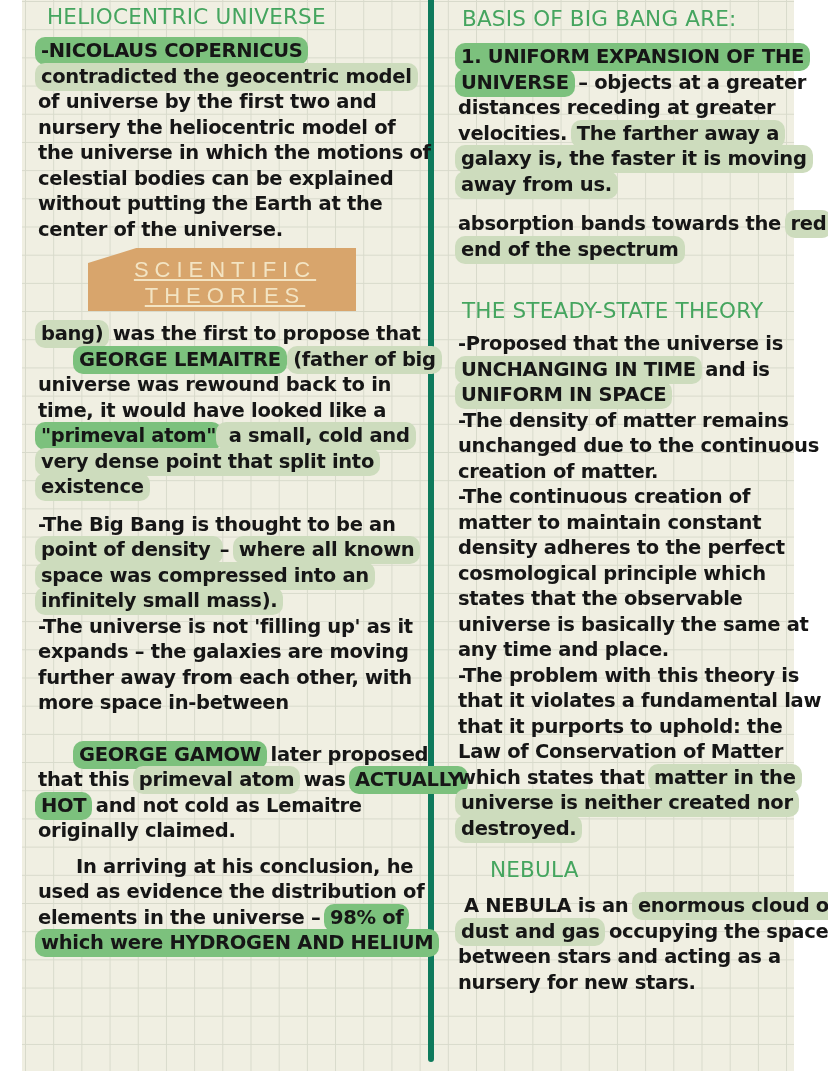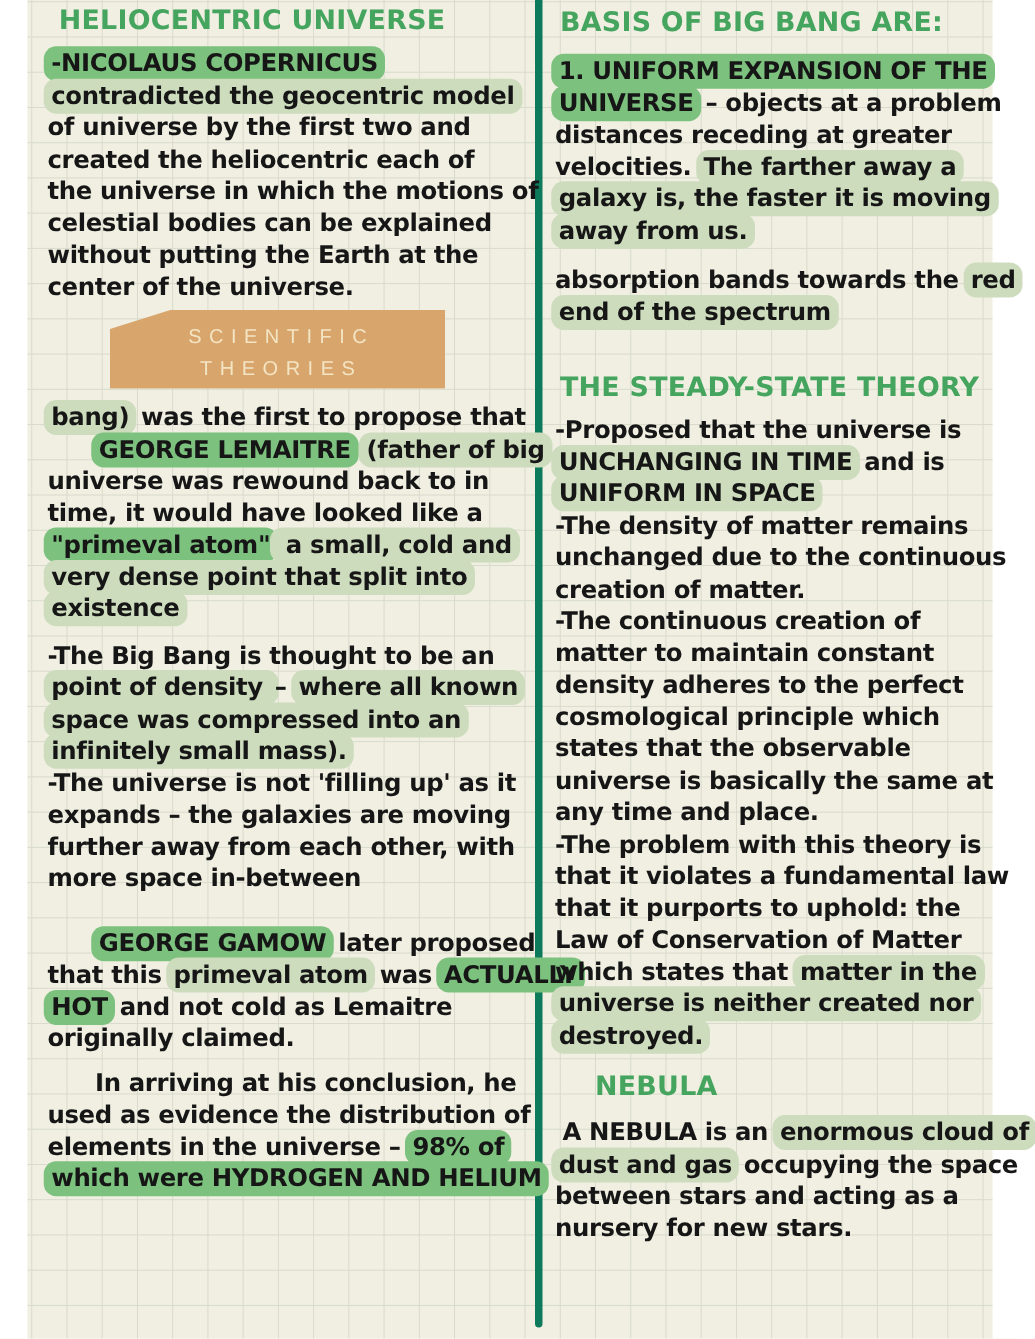--- a/index.html
+++ b/index.html
@@ -18,24 +18,24 @@
       linear-gradient(90deg, var(--grid-line) 1px, transparent 1px);
     background-size:28.2px 28.2px;
     background-position:3px 1px;
   }
   .divider {
     position:absolute; left:428px; top:0; width:6px; height:1062px;
     background:var(--divider); border-radius:0 0 3px 3px;
   }
   .col { position:absolute; top:0; }
   .col-left  { left:38px;  width:392px; }
-  .col-right { left:444px; width:350px; }
+  .col-right { left:458px; width:350px; }
 
   .heading {
-    font-size:21.5px; font-weight:700; color:var(--heading);
+    font-size:21.5px; font-weight:400; color:var(--heading);
     line-height:26px; height:26px; white-space:nowrap; letter-spacing:0.2px;
   }
   .para .line {
     font-size:19.5px; font-weight:700; color:var(--ink);
     line-height:25.5px; height:25.5px; white-space:nowrap; letter-spacing:-0.3px;
   }
   .hl-s {
     background:var(--hl-strong);
     border-radius:10px; padding:2px 6px 3px; margin:0 -3px;
   }
@@ -45,36 +45,36 @@
   }
   .banner {
     width:268px; height:63px; margin-left:50px;
     background:var(--banner-bg);
     clip-path:polygon(0 24%, 18% 0, 100% 0, 100% 100%, 0 100%);
     display:flex; flex-direction:column; align-items:center; justify-content:center;
     box-sizing:border-box; padding-top:7px;
   }
   .banner-line {
     font-family:"Liberation Sans", sans-serif;
-    font-size:16px; font-weight:400; letter-spacing:6px; text-indent:6px;
-    line-height:26px; color:var(--banner-text);
+    font-size:22px; font-weight:400; letter-spacing:6px; text-indent:6px;
+    line-height:26px; color:var(--banner-text);text-decoration:underline;
   }
 </style>
 </head>
 <body>
 
 <div class="paper"></div>
 <div class="divider"></div>
 <div class="col col-left">
     <div class="heading" style="margin-top: 4px; margin-left: 9px;">HELIOCENTRIC UNIVERSE</div>
     <div class="para" style="margin-top: 8px;">
       <div class="line"><span class="hl-s">-NICOLAUS COPERNICUS</span></div>
       <div class="line"><span class="hl-l">contradicted the geocentric model</span></div>
       <div class="line"><span>of universe by the first two and</span></div>
-      <div class="line"><span>created the heliocentric each of</span></div>
+      <div class="line"><span>nursery the heliocentric model of</span></div>
       <div class="line"><span>the universe in which the motions of</span></div>
       <div class="line"><span>celestial bodies can be explained</span></div>
       <div class="line"><span>without putting the Earth at the</span></div>
       <div class="line"><span>center of the universe.</span></div>
     </div>
     <div class="banner" style="margin-top: 6px;">
       <div class="banner-line">SCIENTIFIC</div>
       <div class="banner-line">THEORIES</div>
     </div>
     <div class="para" style="margin-top: 10px;">
@@ -106,21 +106,21 @@
       <div class="line" style="padding-left: 38px;"><span>In arriving at his conclusion, he</span></div>
       <div class="line"><span>used as evidence the distribution of</span></div>
       <div class="line"><span>elements in the universe – </span><span class="hl-s">98% of</span></div>
       <div class="line"><span class="hl-s">which were HYDROGEN AND HELIUM</span></div>
     </div>
   </div>
 <div class="col col-right">
     <div class="heading" style="margin-top: 6px; margin-left: 4px;">BASIS OF BIG BANG ARE:</div>
     <div class="para" style="margin-top: 12px;">
       <div class="line"><span class="hl-s">1. UNIFORM EXPANSION OF THE</span></div>
-      <div class="line"><span class="hl-s">UNIVERSE</span><span> –  objects at a problem</span></div>
+      <div class="line"><span class="hl-s">UNIVERSE</span><span> –  objects at a greater</span></div>
       <div class="line"><span>distances receding at greater</span></div>
       <div class="line"><span>velocities. </span><span class="hl-l">The farther away a</span></div>
       <div class="line"><span class="hl-l">galaxy is, the faster it is moving</span></div>
       <div class="line"><span class="hl-l">away from us.</span></div>
     </div>
     <div class="para" style="margin-top: 14px;">
       <div class="line"><span>absorption bands towards the </span><span class="hl-l">red</span></div>
       <div class="line"><span class="hl-l">end of the spectrum</span></div>
     </div>
     <div class="heading" style="margin-top: 36px; margin-left: 4px;">THE STEADY-STATE THEORY</div>

